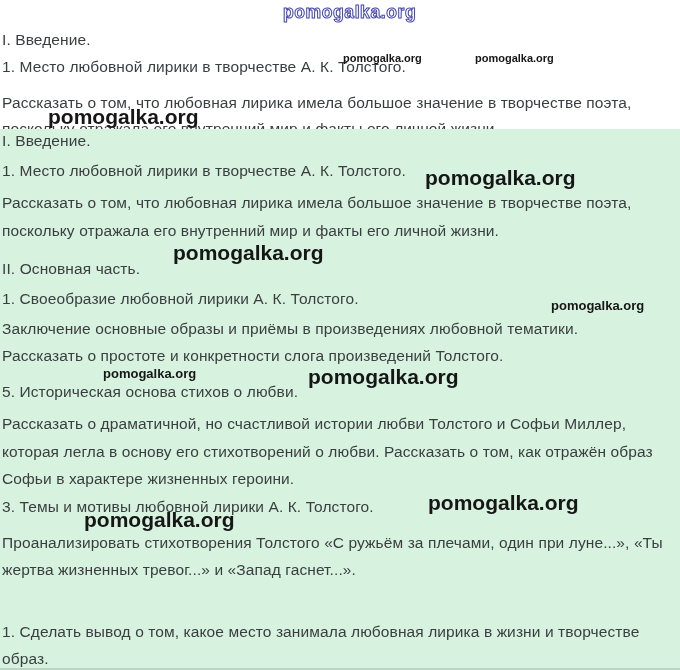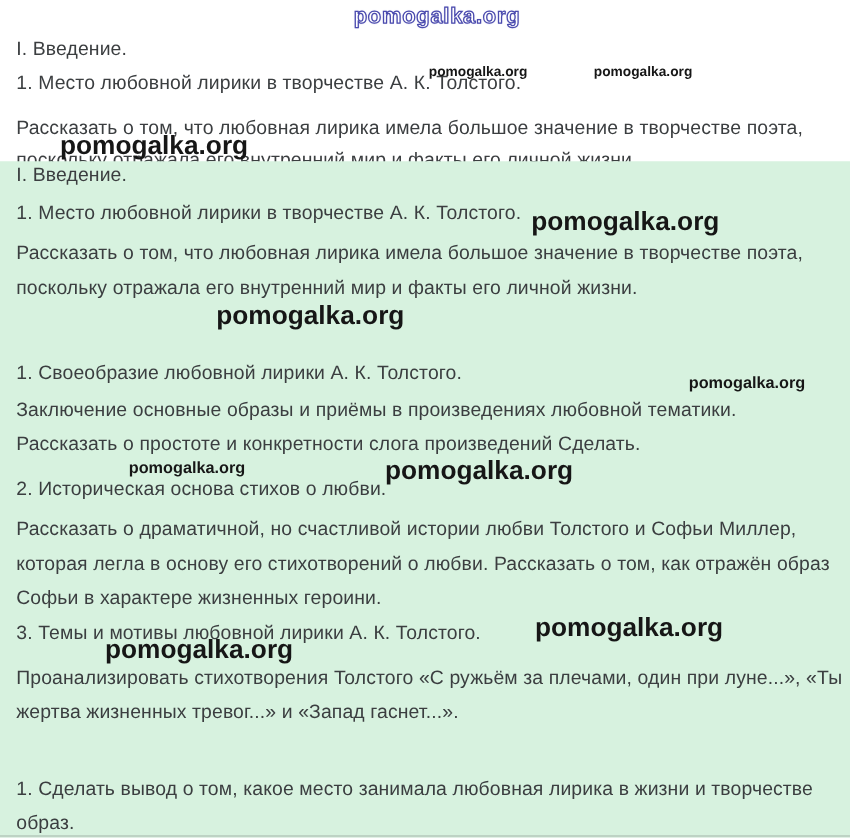--- a/index.html
+++ b/index.html
@@ -12,21 +12,20 @@
     font-family: "Liberation Sans", sans-serif;
   }
   .line {
     position: absolute;
     left: 2px;
     white-space: nowrap;
     font-size: 15.5px;
     letter-spacing: 0.1px;
     color: var(--text, #3b3e40);
     z-index: 4;
-    margin-left: 11px;
   }
   .white-line { z-index: 1; }
   .panel {
     position: absolute;
     top: 129px;
     left: 0;
     width: 680px;
     height: 541px;
     background: var(--panel_bg, #d7f2df);
     border-bottom: 2px solid var(--panel_edge, #bdd3c4);
@@ -65,24 +64,25 @@
 
   <div class="wm wm-small" style="left:343px; top:52px">pomogalka.org</div>
   <div class="wm wm-small" style="left:475px; top:52px">pomogalka.org</div>
 
   <div class="panel"></div>
 
   <div class="line" style="top:132px">I. Введение.</div>
   <div class="line" style="top:162px">1. Место любовной лирики в творчестве А. К. Толстого.</div>
   <div class="line" style="top:194px">Рассказать о том, что любовная лирика имела большое значение в творчестве поэта,</div>
   <div class="line" style="top:222px">поскольку отражала его внутренний мир и факты его личной жизни.</div>
+  <div class="line" style="top:260px">II. Основная часть.</div>
   <div class="line" style="top:290px">1. Своеобразие любовной лирики А. К. Толстого.</div>
   <div class="line" style="top:320px">Заключение основные образы и приёмы в произведениях любовной тематики.</div>
-  <div class="line" style="top:347px">Рассказать о простоте и конкретности слога произведений Сделать.</div>
-  <div class="line" style="top:383px">2. Историческая основа стихов о любви.</div>
+  <div class="line" style="top:347px">Рассказать о простоте и конкретности слога произведений Толстого.</div>
+  <div class="line" style="top:383px">5. Историческая основа стихов о любви.</div>
   <div class="line" style="top:415px">Рассказать о драматичной, но счастливой истории любви Толстого и Софьи Миллер,</div>
   <div class="line" style="top:443px">которая легла в основу его стихотворений о любви. Рассказать о том, как отражён образ</div>
   <div class="line" style="top:470px">Софьи в характере жизненных героини.</div>
   <div class="line" style="top:498px">3. Темы и мотивы любовной лирики А. К. Толстого.</div>
   <div class="line" style="top:534px">Проанализировать стихотворения Толстого «С ружьём за плечами, один при луне...», «Ты</div>
   <div class="line" style="top:561px">жертва жизненных тревог...» и «Запад гаснет...».</div>
   <div class="line" style="top:623px">1. Сделать вывод о том, какое место занимала любовная лирика в жизни и творчестве</div>
   <div class="line" style="top:650px">образ.</div>
 
   <div class="wm wm-small wm-small-lg" style="left:551px; top:298px">pomogalka.org</div>

